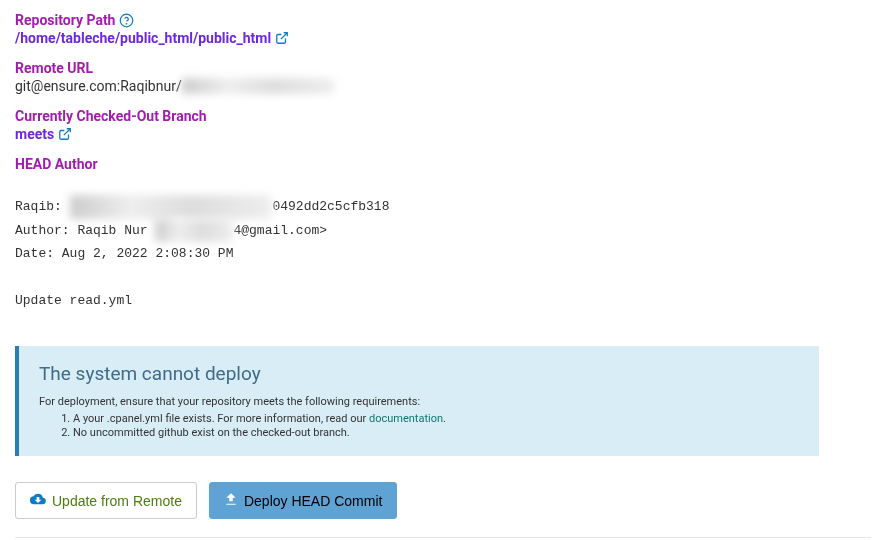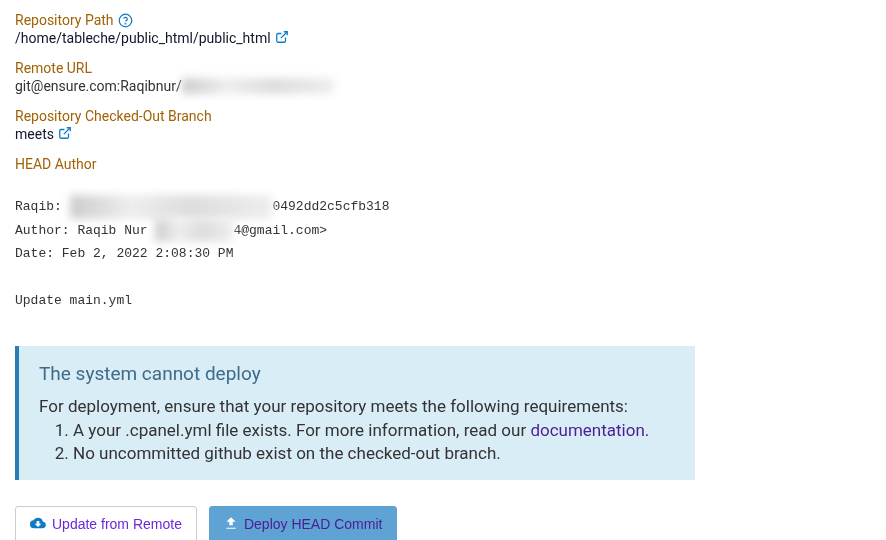--- a/index.html
+++ b/index.html
@@ -5,38 +5,40 @@
     * { box-sizing: border-box; margin: 0; padding: 0; }
     body {
       font-family: -apple-system, BlinkMacSystemFont, "Segoe UI", Roboto, sans-serif;
       font-size: 14px;
       color: #333;
       background: #fff;
       padding: 10px 15px;
       width: 886px;
     }
     .field-label {
-      font-weight: 400;
-      font-size: 14px;
-      color: #a16207;
+      font-weight: 700;
+      font-size: 14px;
+      color: #a21caf;
       margin-top: 14px;
       display: flex;
       align-items: center;
       gap: 4px;
     }
     .field-value {
       margin-top: 2px;
       font-size: 14px;
       color: #333;
     }
     .link {
-      color: #0f172a;
+      color: #6d28d9;
       cursor: pointer;
       display: inline-flex;
+      align-items: center;
       gap: 4px;
+      font-weight: bold;
     }
     .link-icon {
       display: inline-flex;
     }
     .help-icon {
       display: inline-flex;
       color: #0e7bc4;
     }
     .mono {
       font-family: "SFMono-Regular", Consolas, "Liberation Mono", Menlo, monospace;
@@ -50,39 +52,39 @@
       background: linear-gradient(90deg, #ccc 0%, #eee 30%, #ddd 60%, #eee 100%);
       color: transparent;
       display: inline-block;
       border-radius: 2px;
     }
     .alert {
       margin-top: 34px;
       background: #d9edf7;
       border-left: 4px solid #2a7cb4;
       padding: 16px 20px;
-      width: 680px;
+      width: 804px;
     }
     .alert-title {
       color: #3f6b88;
       font-size: 19px;
       font-weight: 400;
       margin-bottom: 10px;
     }
     .alert-body {
       color: #333;
-      font-size: 17px;
+      font-size: 11px;
       line-height: 1.3;
     }
     .alert-body ol {
       margin-left: 34px;
       margin-top: 2px;
     }
     .alert-body a {
-      color: #4c1d95;
+      color: #0f766e;
       text-decoration: none;
     }
     .button-row {
       margin-top: 26px;
       display: flex;
       gap: 12px;
       padding-bottom: 18px;
       border-bottom: 1px solid #e5e5e5;
     }
     .btn {
@@ -91,27 +93,27 @@
       gap: 6px;
       padding: 8px 14px;
       border-radius: 3px;
       font-size: 14px;
       font-weight: 400;
       cursor: pointer;
       border: 1px solid;
     }
     .btn-outline {
       background: #fff;
-      color: #6d28d9;
+      color: #4d7c0f;
       border-color: #ccc;
       align-items: center;
     }
     .btn-primary {
       background: #5fa2d4;
-      color: #4c1d95;
+      color: #000000;
       border-color: #5fa2d4;
     }
     .first-label { margin-top: 2px; }
   </style>
 </head>
 <body>
 
 <div class="field-label first-label">
   <span>Repository Path</span>
   <span class="help-icon">
@@ -136,44 +138,44 @@
 </div>
 
 <div class="field-label">
   <span>Remote URL</span>
 </div>
 <div class="field-value">
   <span>git@ensure.com:Raqibnur/</span><span class="blur">xxxxxxxxxxxxxxxxxxxxxx</span>
 </div>
 
 <div class="field-label">
-  <span>Repository Checked-Out Branch</span>
+  <span>Currently Checked-Out Branch</span>
 </div>
 <div class="field-value">
   <span class="link">
     <span>meets</span>
     <span class="link-icon">
       <svg width="14" height="14" viewBox="0 0 24 24" fill="none" stroke="#0e7bc4" stroke-width="2.2">
           <path d="M18 13v6a2 2 0 0 1-2 2H5a2 2 0 0 1-2-2V8a2 2 0 0 1 2-2h6"></path>
           <polyline points="15 3 21 3 21 9"></polyline>
           <line x1="10" y1="14" x2="21" y2="3"></line>
         </svg>
     </span>
   </span>
 </div>
 
 <div class="field-label">
   <span>HEAD Author</span>
 </div>
 <div class="mono">
 <span>Raqib: </span><span class="blur">xxxxxxxxxxxxxxxxxxxxxxxxxx</span><span>0492dd2c5cfb318</span>
 <span>Author: Raqib Nur </span><span class="blur">xxxxxxxxxx</span><span>4@gmail.com&gt;</span>
-<span>Date: Feb 2, 2022 2:08:30 PM</span>
-
-<span>Update main.yml</span>
+<span>Date: Aug 2, 2022 2:08:30 PM</span>
+
+<span>Update read.yml</span>
 </div>
 
 <div class="alert">
   <div class="alert-title">The system cannot deploy</div>
   <div class="alert-body">
     <div>For deployment, ensure that your repository meets the following requirements:</div>
     <ol>
       <li>
         <span>A your .cpanel.yml file exists. For more information, read our </span><a href="#">documentation</a><span>.</span>
       </li>

